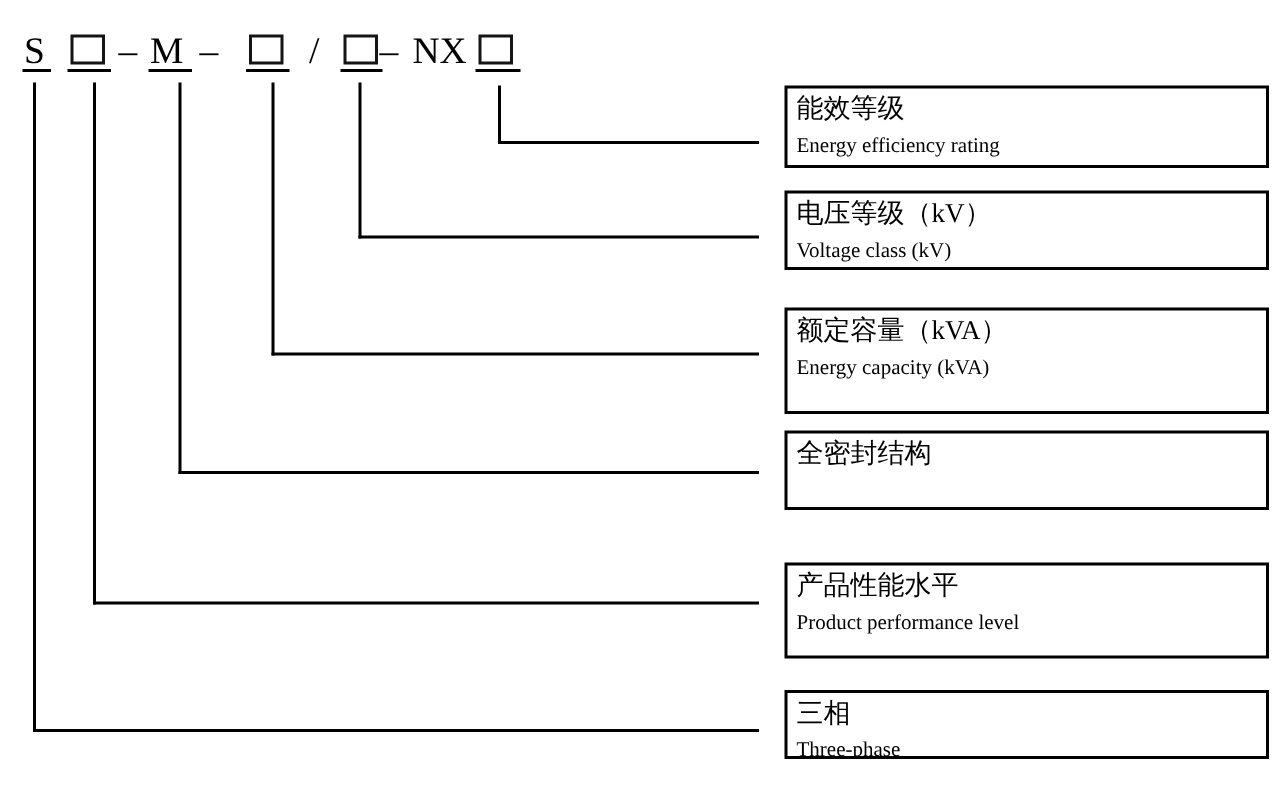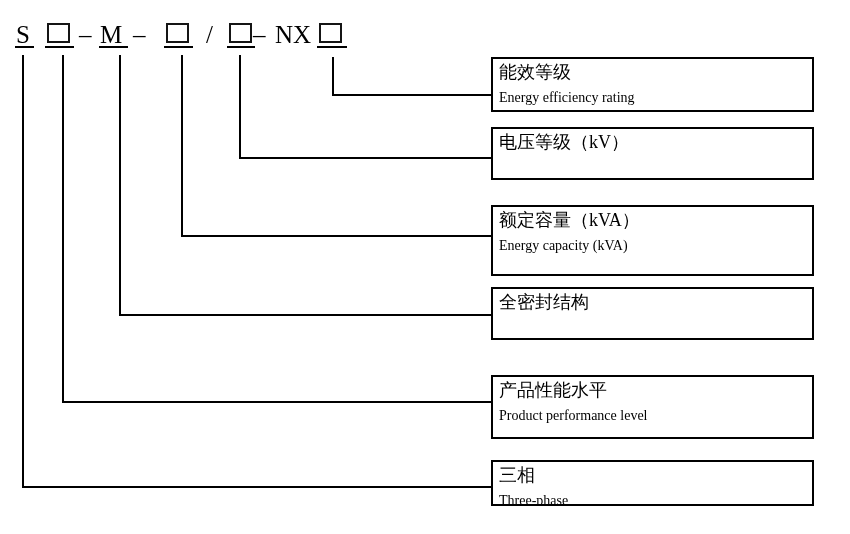--- a/index.html
+++ b/index.html
@@ -15,21 +15,21 @@
   .sq{
     position:absolute;top:23px;width:19px;height:16px;
     border:2px solid #151515;background:#fff;
   }
   .uline{position:absolute;top:46px;height:2px;background:#000;}
   
   .vline{position:absolute;width:2px;background:#000;}
   .hline{position:absolute;height:2px;background:#000;}
   
   .lbox{
-    position:absolute;left:491px;width:323px;box-sizing:border-box;
+    position:absolute;left:523px;width:323px;box-sizing:border-box;
     border:2px solid #000;background:#fff;padding:1px 0 0 6px;overflow:hidden;
   }
   .lbox .zh{font-size:18px;line-height:25px;white-space:nowrap;}
   .lbox .en{font-size:14px;line-height:25px;white-space:nowrap;}
 </style>
 </head>
 <body>
 
 <div class="screen">
 
@@ -65,20 +65,21 @@
   <div class="hline" style="left:119px;top:314px;width:387px"></div>
   <div class="hline" style="left:62px;top:401px;width:444px"></div>
   <div class="hline" style="left:22px;top:486px;width:484px"></div>
 
   <div class="lbox" style="top:57px;height:55px">
     <div class="zh">能效等级</div>
     <div class="en">Energy efficiency rating</div>
   </div>
   <div class="lbox" style="top:127px;height:53px">
     <div class="zh">电压等级（kV）</div>
+    <div class="en">Voltage class (kV)</div>
   </div>
   <div class="lbox" style="top:205px;height:71px">
     <div class="zh">额定容量（kVA）</div>
     <div class="en">Energy capacity (kVA)</div>
   </div>
   <div class="lbox" style="top:287px;height:53px">
     <div class="zh">全密封结构</div>
   </div>
   <div class="lbox" style="top:375px;height:64px">
     <div class="zh">产品性能水平</div>

